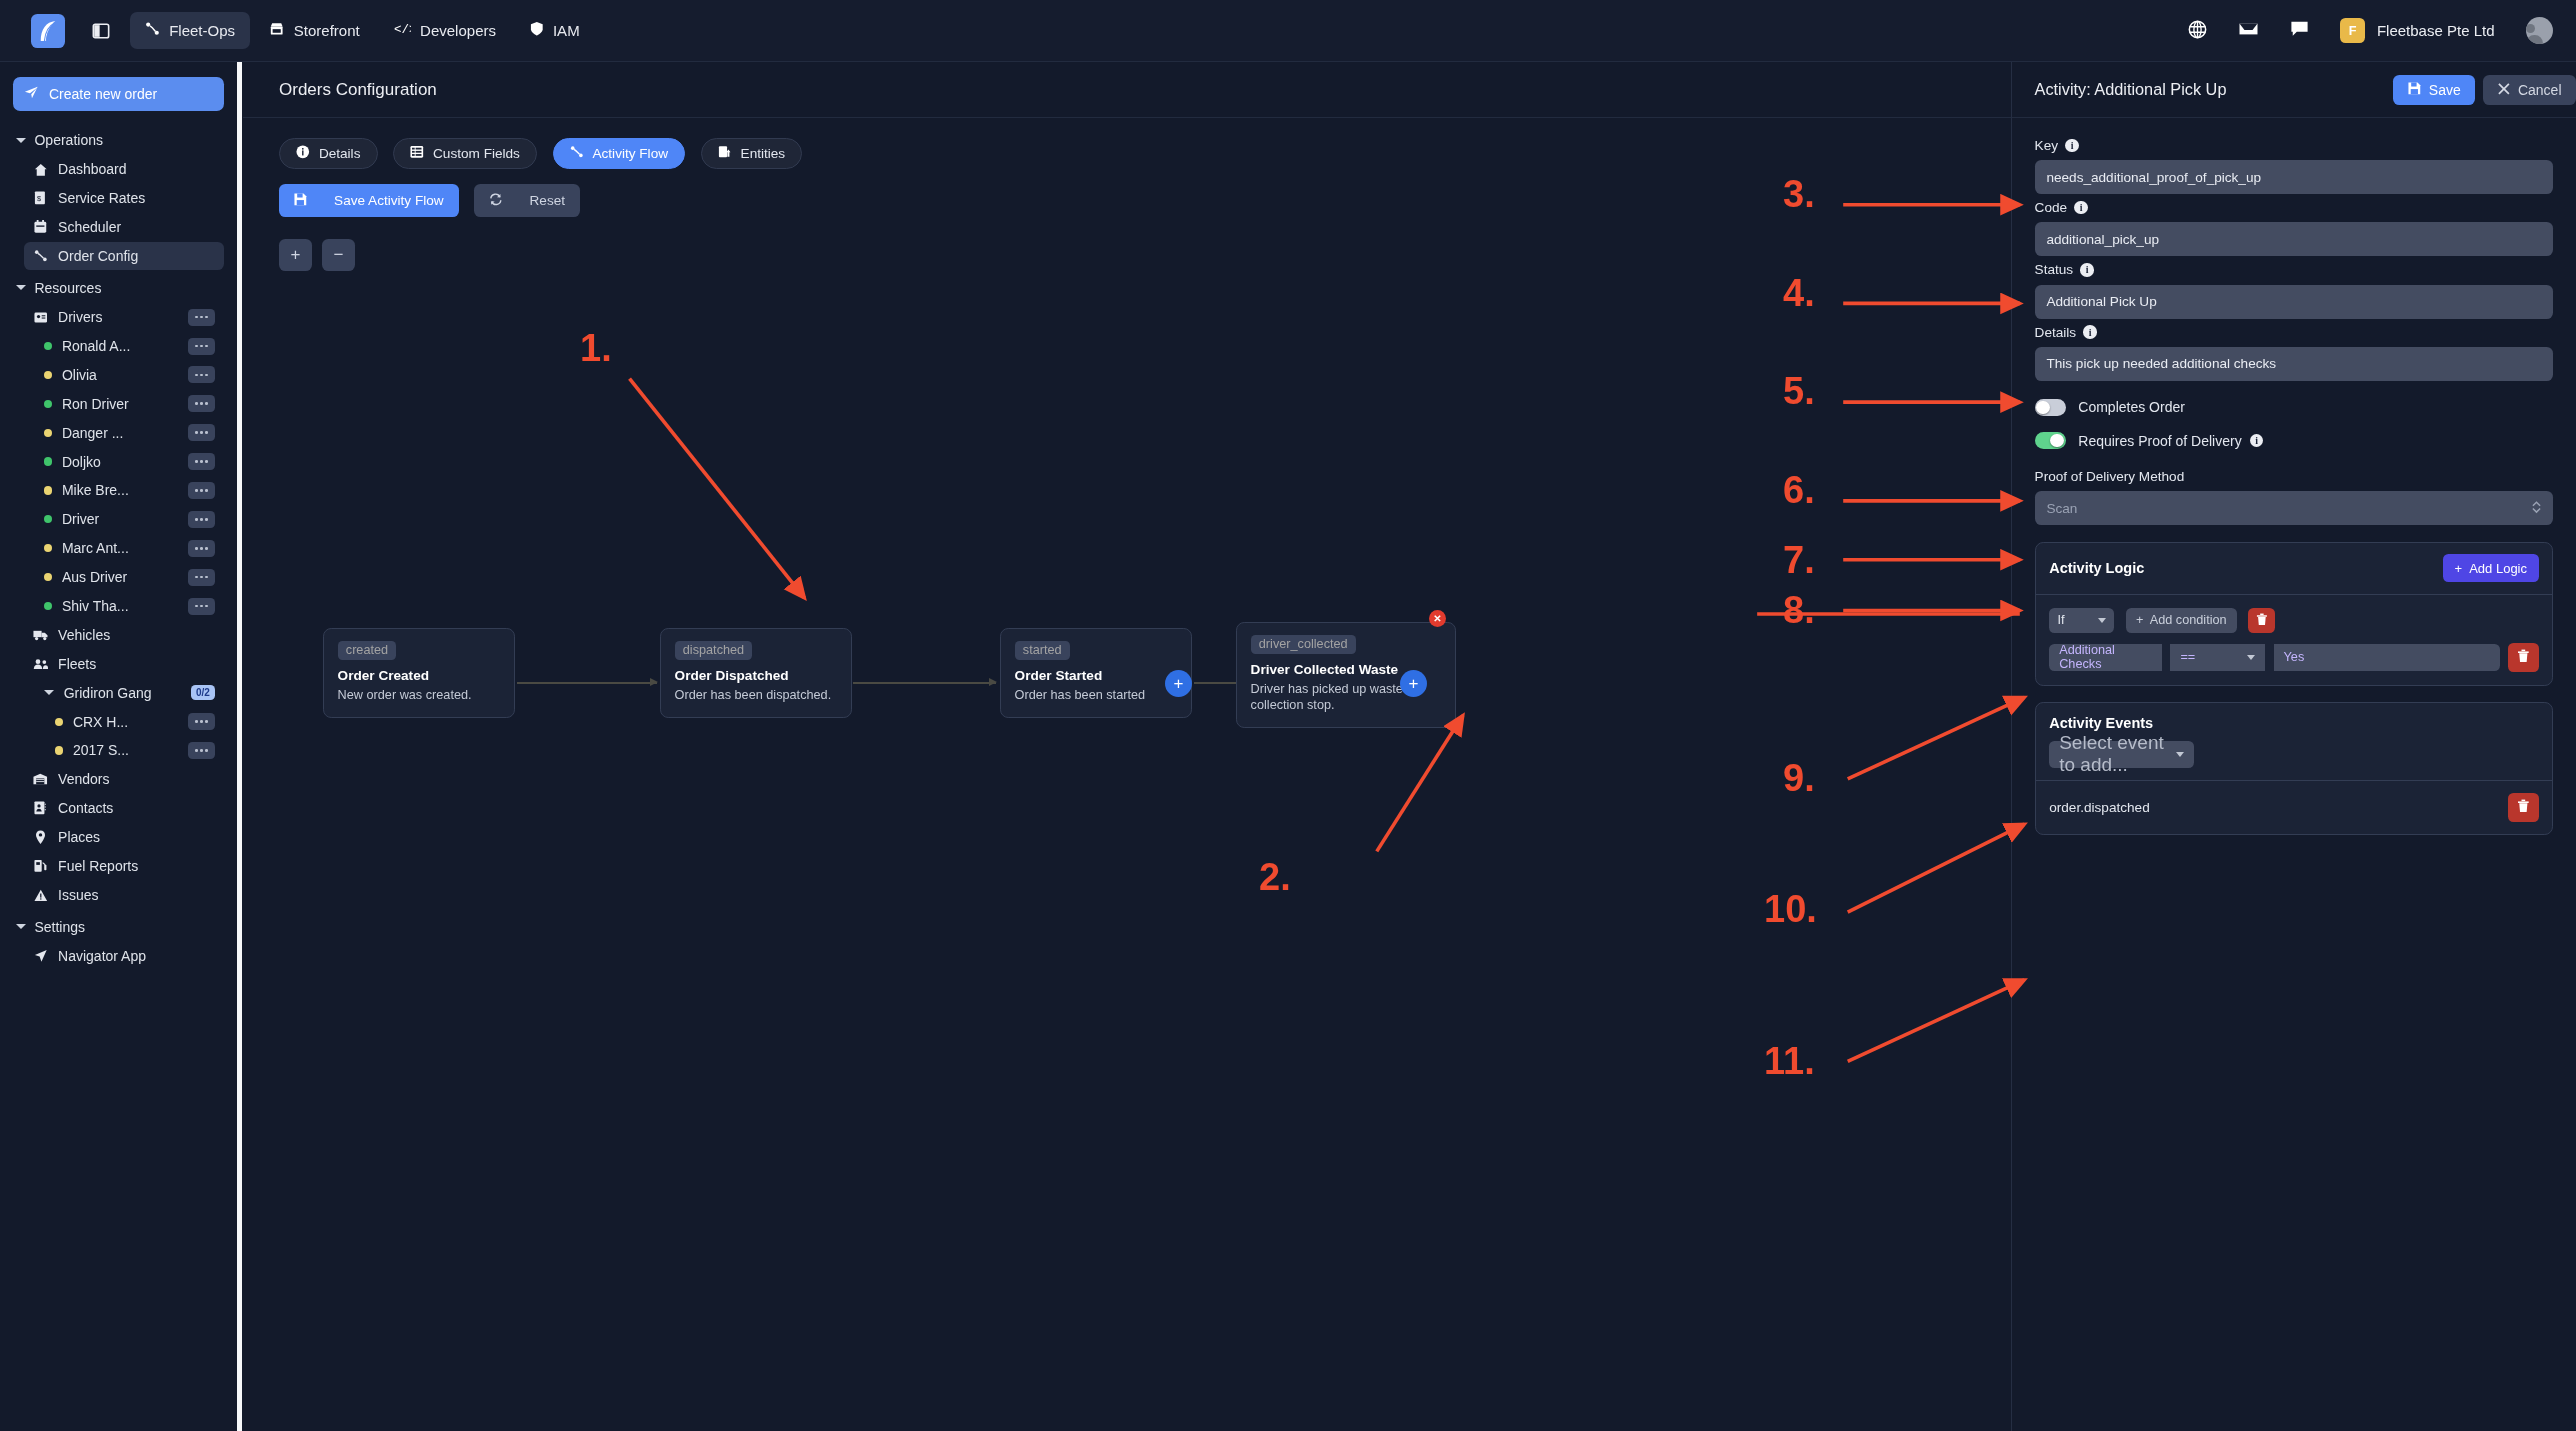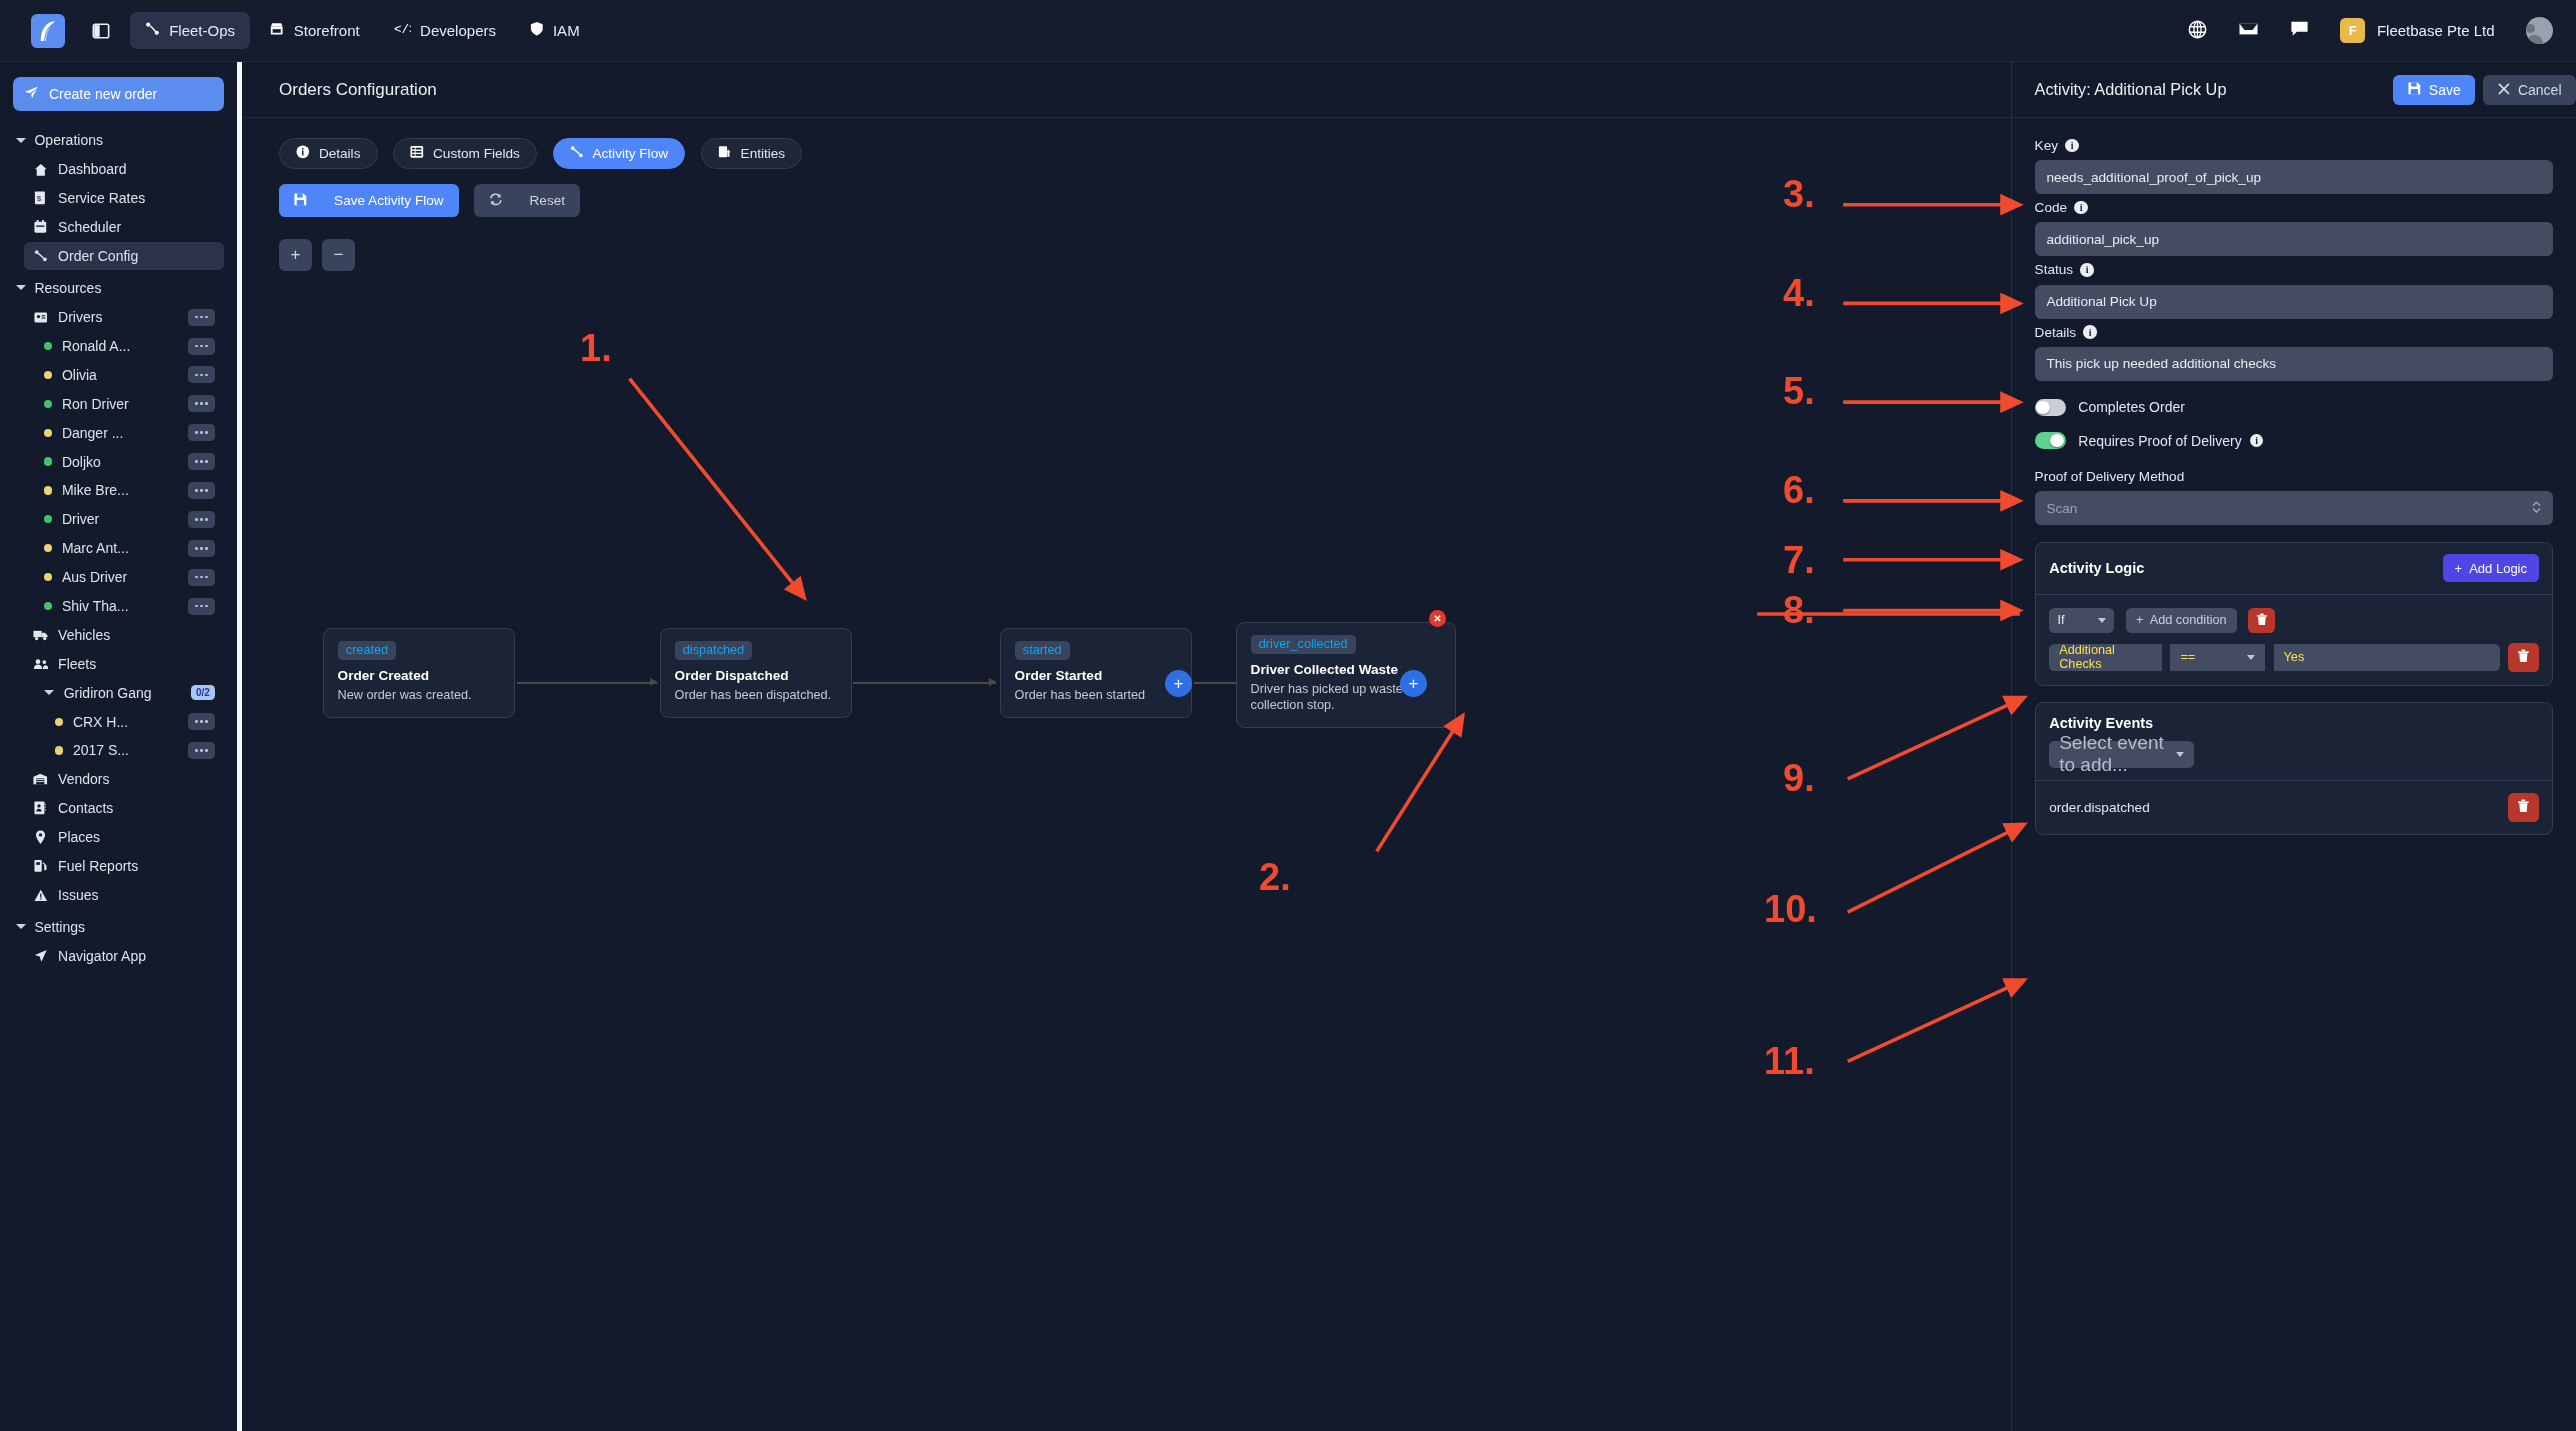--- a/index.html
+++ b/index.html
@@ -114,21 +114,21 @@
     color:#cfd5e2; font-size:17px;
   }
 
   
   .canvas { position:absolute; left:0; top:0; width:1768px; height:1370px; }
   .node {
     position:absolute; background:#1b2336; border:0.9px solid #333d54;
     border-radius:8.2px; padding:11.8px 13.6px 13.6px 13.6px; width:192px;
   }
   .node .chip {
-    display:inline-block; background:#39435c; color:#0ea5e9;
+    display:inline-block; background:#39435c; color:#a3a3a3;
     border-radius:4.5px; padding:2.7px 8.2px; font-size:12.7px; margin-bottom:8.2px;
   }
   .node .ntitle { font-size:13.6px; font-weight:bold; color:#fff; margin-bottom:3.6px; }
   .node .ndesc { font-size:12.7px; color:#c4cad6; line-height:1.28; }
   .edge { position:absolute; height:1.8px; background:#4a4a43; }
   .edge::after {
     content:""; position:absolute; right:-0.9px; top:-3.6px;
     border-left:8.2px solid #4a4a43;
     border-top:4.5px solid transparent; border-bottom:4.5px solid transparent;
   }
@@ -217,21 +217,21 @@
     display:flex; align-items:center; gap:6.3px; font-size:12.7px; color:#c9cfdb;
   }
   .trash-btn {
     background:#b9362c; border-radius:5.4px; width:27px; height:25px;
     display:flex; align-items:center; justify-content:center;
   }
   .trash-btn.lg { width:31px; height:29px; }
   .cond-row { display:flex; align-items:center; gap:8.2px; }
   .cond-field {
     background:#444c61; height:27px; display:flex; align-items:center;
-    padding:0 10px; font-size:12.7px; color:#fde047;
+    padding:0 10px; font-size:12.7px; color:#c4b5fd;
   }
   .cond-field.a { border-radius:5.4px 0 0 5.4px; width:113px; }
   .cond-field.b { width:95px; justify-content:space-between; }
   .cond-field.c { border-radius:0 5.4px 5.4px 0; flex:1; }
   .events-head { padding:11.8px 13.6px 12.7px 13.6px; border-bottom:0.9px solid #333d54; }
   .event-select {
     margin-top:10px; background:#444c61; border-radius:5.4px; height:27px; width:145px;
     display:flex; align-items:center; justify-content:space-between;
     padding:0 10px; font-size:19px; color:#b6bcca;
   }

